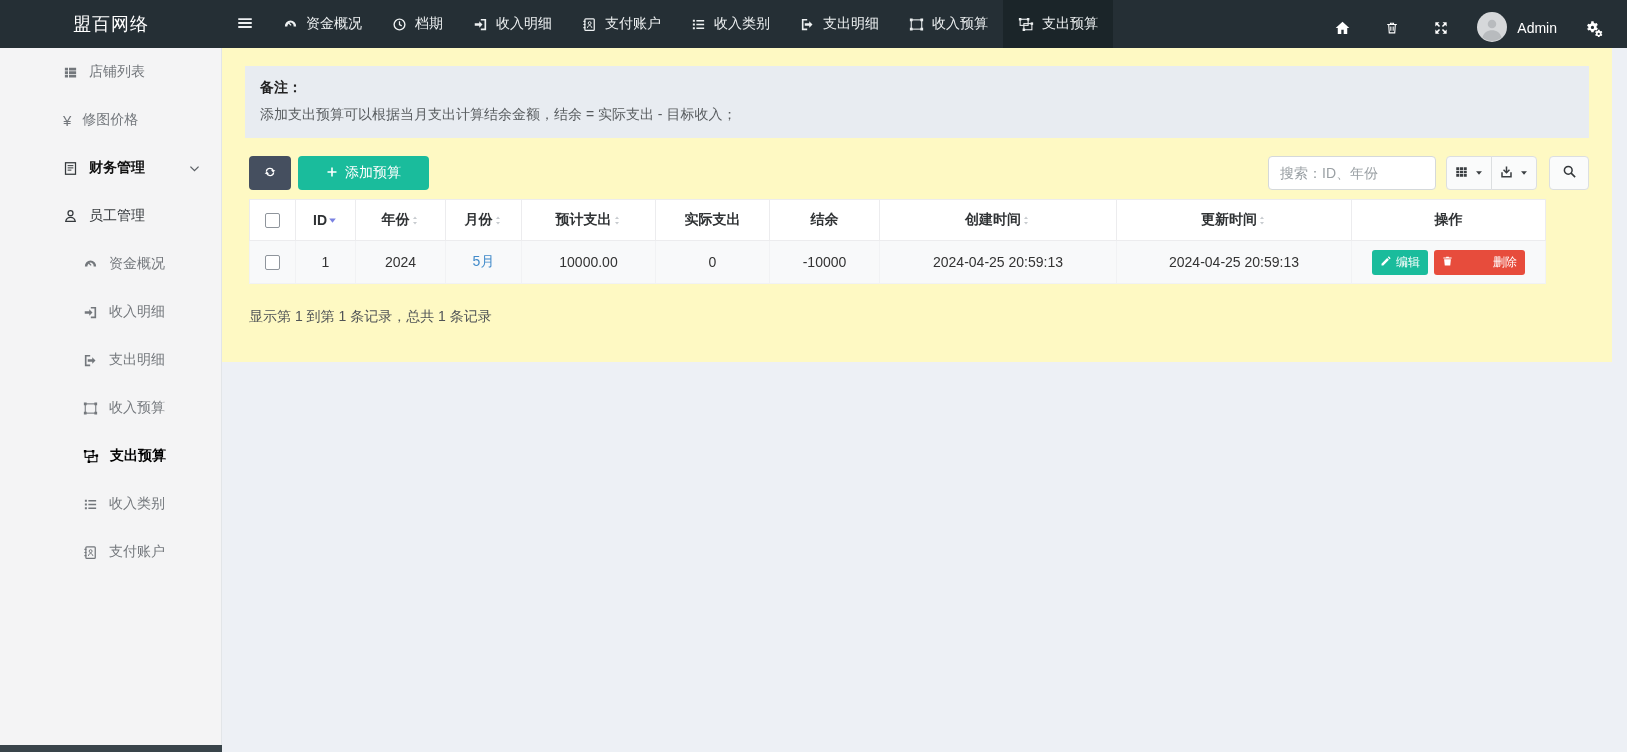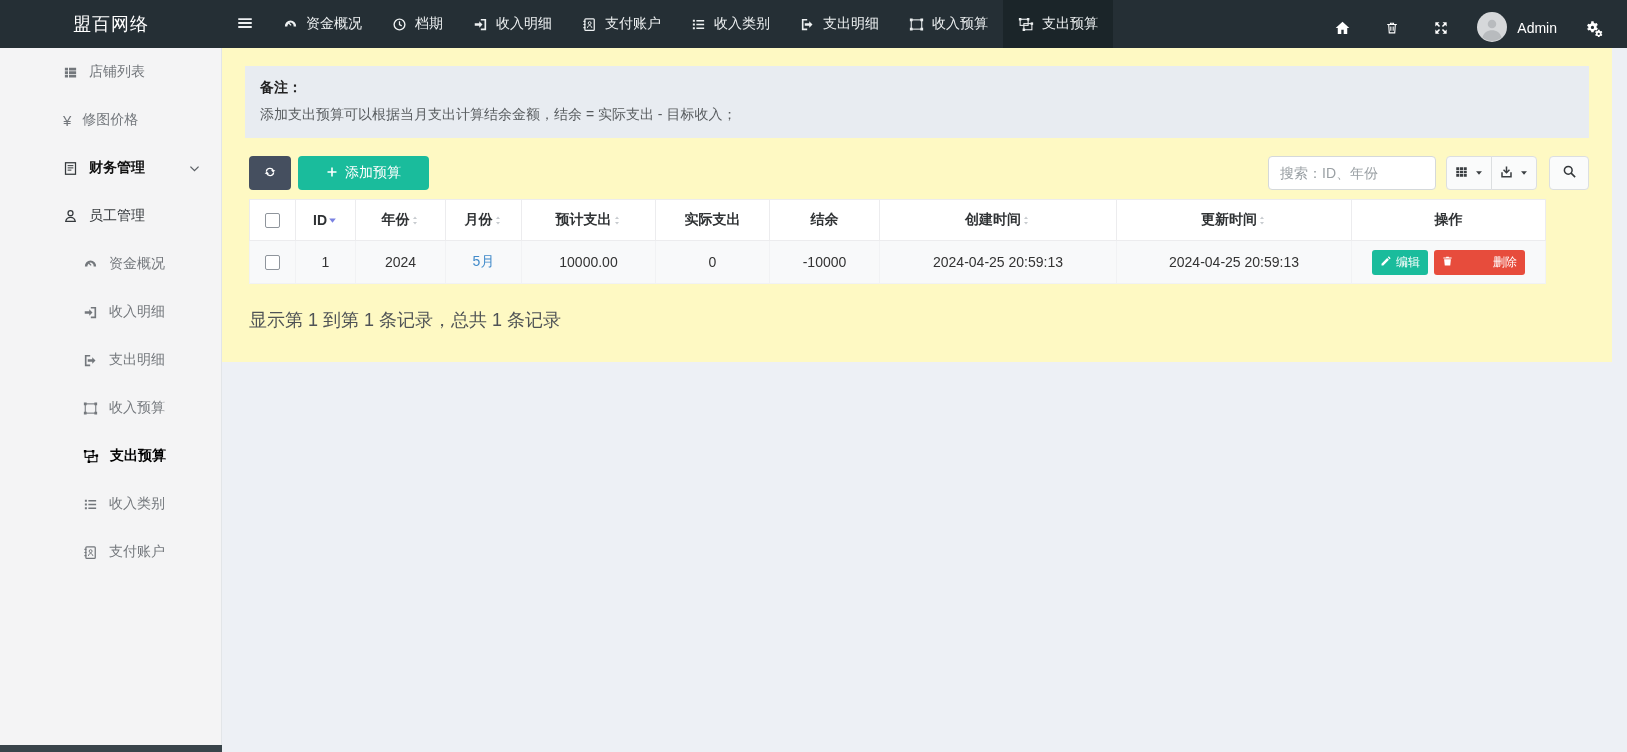--- a/index.html
+++ b/index.html
@@ -81,21 +81,21 @@
   .cell-link { color:var(--link-blue); text-decoration:none; cursor:pointer; }
   .cb { display:inline-block; width:15px; height:15px; border:1px solid #8f959c;
         border-radius:2px; background:#fff; vertical-align:middle; cursor:pointer; }
   .row-actions { display:inline-flex; gap:6px; }
   .btn-xs { height:25px; padding:0 8px; border:none; border-radius:3px; color:#fff;
             font-size:12px; display:inline-flex; align-items:center; gap:4px; cursor:pointer;
             font-family:inherit; }
   .btn-xs.success { background:var(--accent-green); }
   .btn-xs.danger  { background:var(--accent-red);gap:40px; }
 
-  .summary { margin:24px 23px 8px 27px; color:#4f5356; font-size:18px; }
+  .summary { margin:24px 23px 8px 27px; color:#4f5356; font-size:14px; }
 </style>
 </head>
 <body>
 
 <div class="page">
 
   <div class="navbar">
     <div class="brand">盟百网络</div>
     <div class="nav-toggle">
       <span><svg viewBox="0 0 24 24" width="18" height="18">

